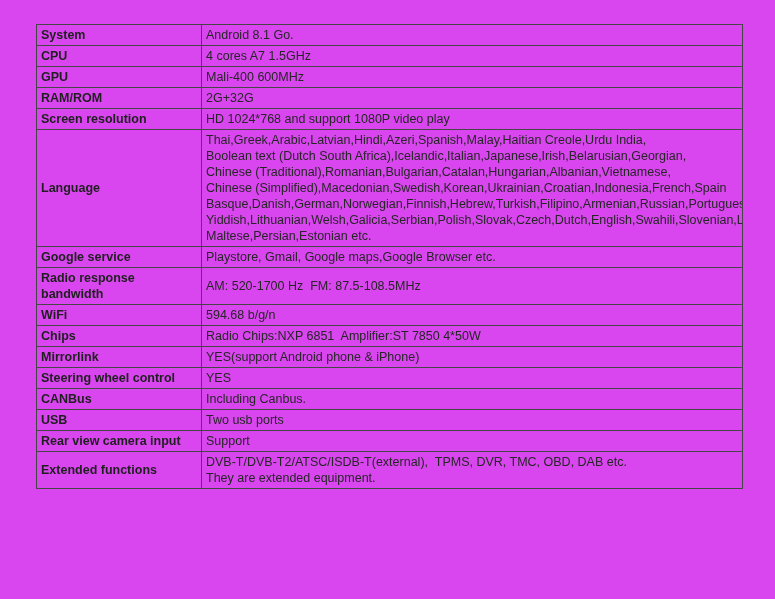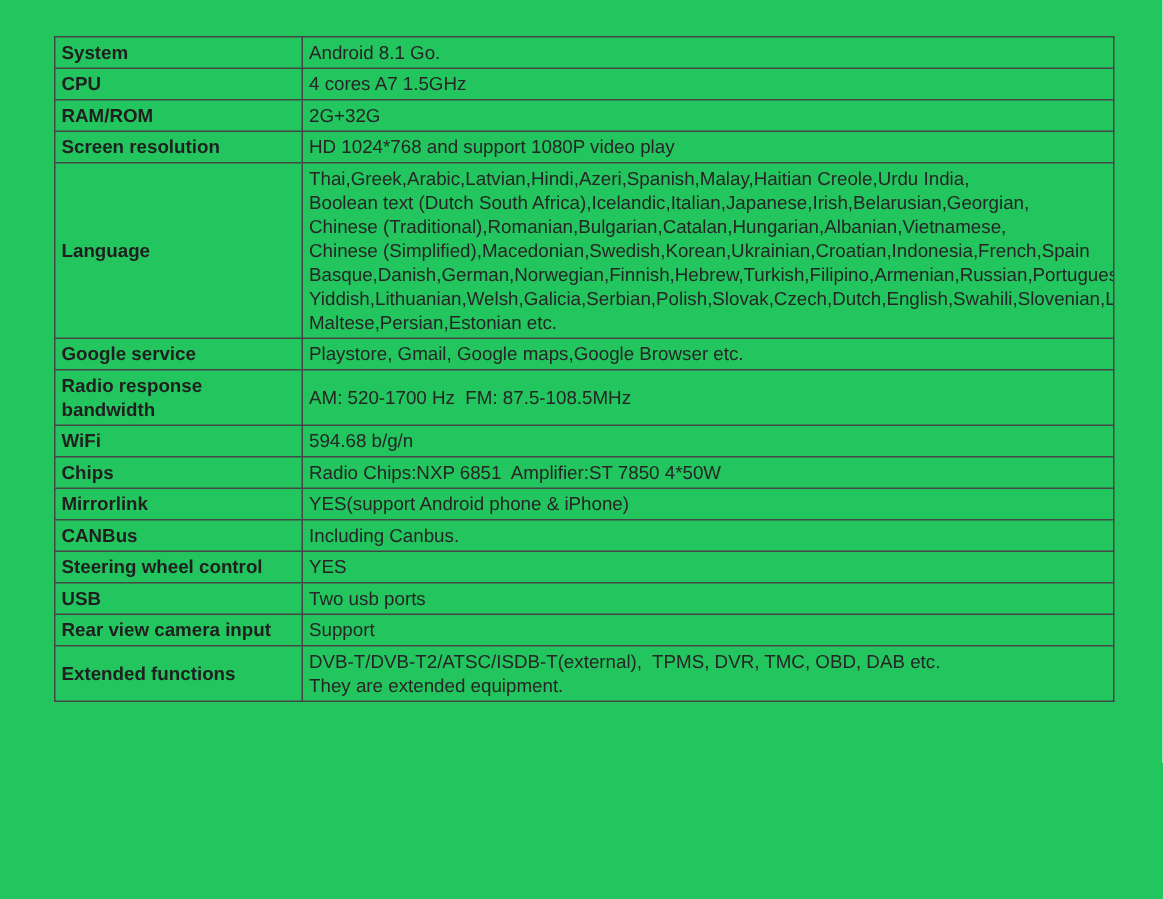--- a/index.html
+++ b/index.html
@@ -7,21 +7,21 @@
     padding: 0;
     background: #ffffff;
     width: 775px;
     height: 599px;
     font-family: "Liberation Sans", sans-serif;
   }
   .page {
     position: relative;
     width: 775px;
     height: 599px;
-    background: #22c55e;
+    background: #d946ef;
   }
   table.spec-table {
     position: absolute;
     left: 36px;
     top: 24px;
     width: 707px;
     border-collapse: collapse;
     table-layout: fixed;
   }
   table.spec-table th,
@@ -58,20 +58,24 @@
     <tbody>
         <tr>
           <th>System</th>
           <td>Android 8.1 Go.</td>
         </tr>
         <tr>
           <th>CPU</th>
           <td>4 cores A7 1.5GHz</td>
         </tr>
         <tr>
+          <th>GPU</th>
+          <td>Mali-400 600MHz</td>
+        </tr>
+        <tr>
           <th>RAM/ROM</th>
           <td>2G+32G</td>
         </tr>
         <tr>
           <th>Screen resolution</th>
           <td>HD 1024*768 and support 1080P video play</td>
         </tr>
         <tr>
           <th>Language</th>
           <td><div>Thai,Greek,Arabic,Latvian,Hindi,Azeri,Spanish,Malay,Haitian Creole,Urdu India,</div><div>Boolean text (Dutch South Africa),Icelandic,Italian,Japanese,Irish,Belarusian,Georgian,</div><div>Chinese (Traditional),Romanian,Bulgarian,Catalan,Hungarian,Albanian,Vietnamese,</div><div>Chinese (Simplified),Macedonian,Swedish,Korean,Ukrainian,Croatian,Indonesia,French,Spain</div><div>Basque,Danish,German,Norwegian,Finnish,Hebrew,Turkish,Filipino,Armenian,Russian,Portuguese,</div><div>Yiddish,Lithuanian,Welsh,Galicia,Serbian,Polish,Slovak,Czech,Dutch,English,Swahili,Slovenian,Latin,</div><div>Maltese,Persian,Estonian etc.</div></td>
@@ -90,26 +94,26 @@
         </tr>
         <tr>
           <th>Chips</th>
           <td>Radio Chips:NXP 6851  Amplifier:ST 7850 4*50W</td>
         </tr>
         <tr>
           <th>Mirrorlink</th>
           <td>YES(support Android phone &amp; iPhone)</td>
         </tr>
         <tr>
+          <th>Steering wheel control</th>
+          <td>YES</td>
+        </tr>
+        <tr>
           <th>CANBus</th>
           <td>Including Canbus.</td>
-        </tr>
-        <tr>
-          <th>Steering wheel control</th>
-          <td>YES</td>
         </tr>
         <tr>
           <th>USB</th>
           <td>Two usb ports</td>
         </tr>
         <tr>
           <th>Rear view camera input</th>
           <td>Support</td>
         </tr>
         <tr>

